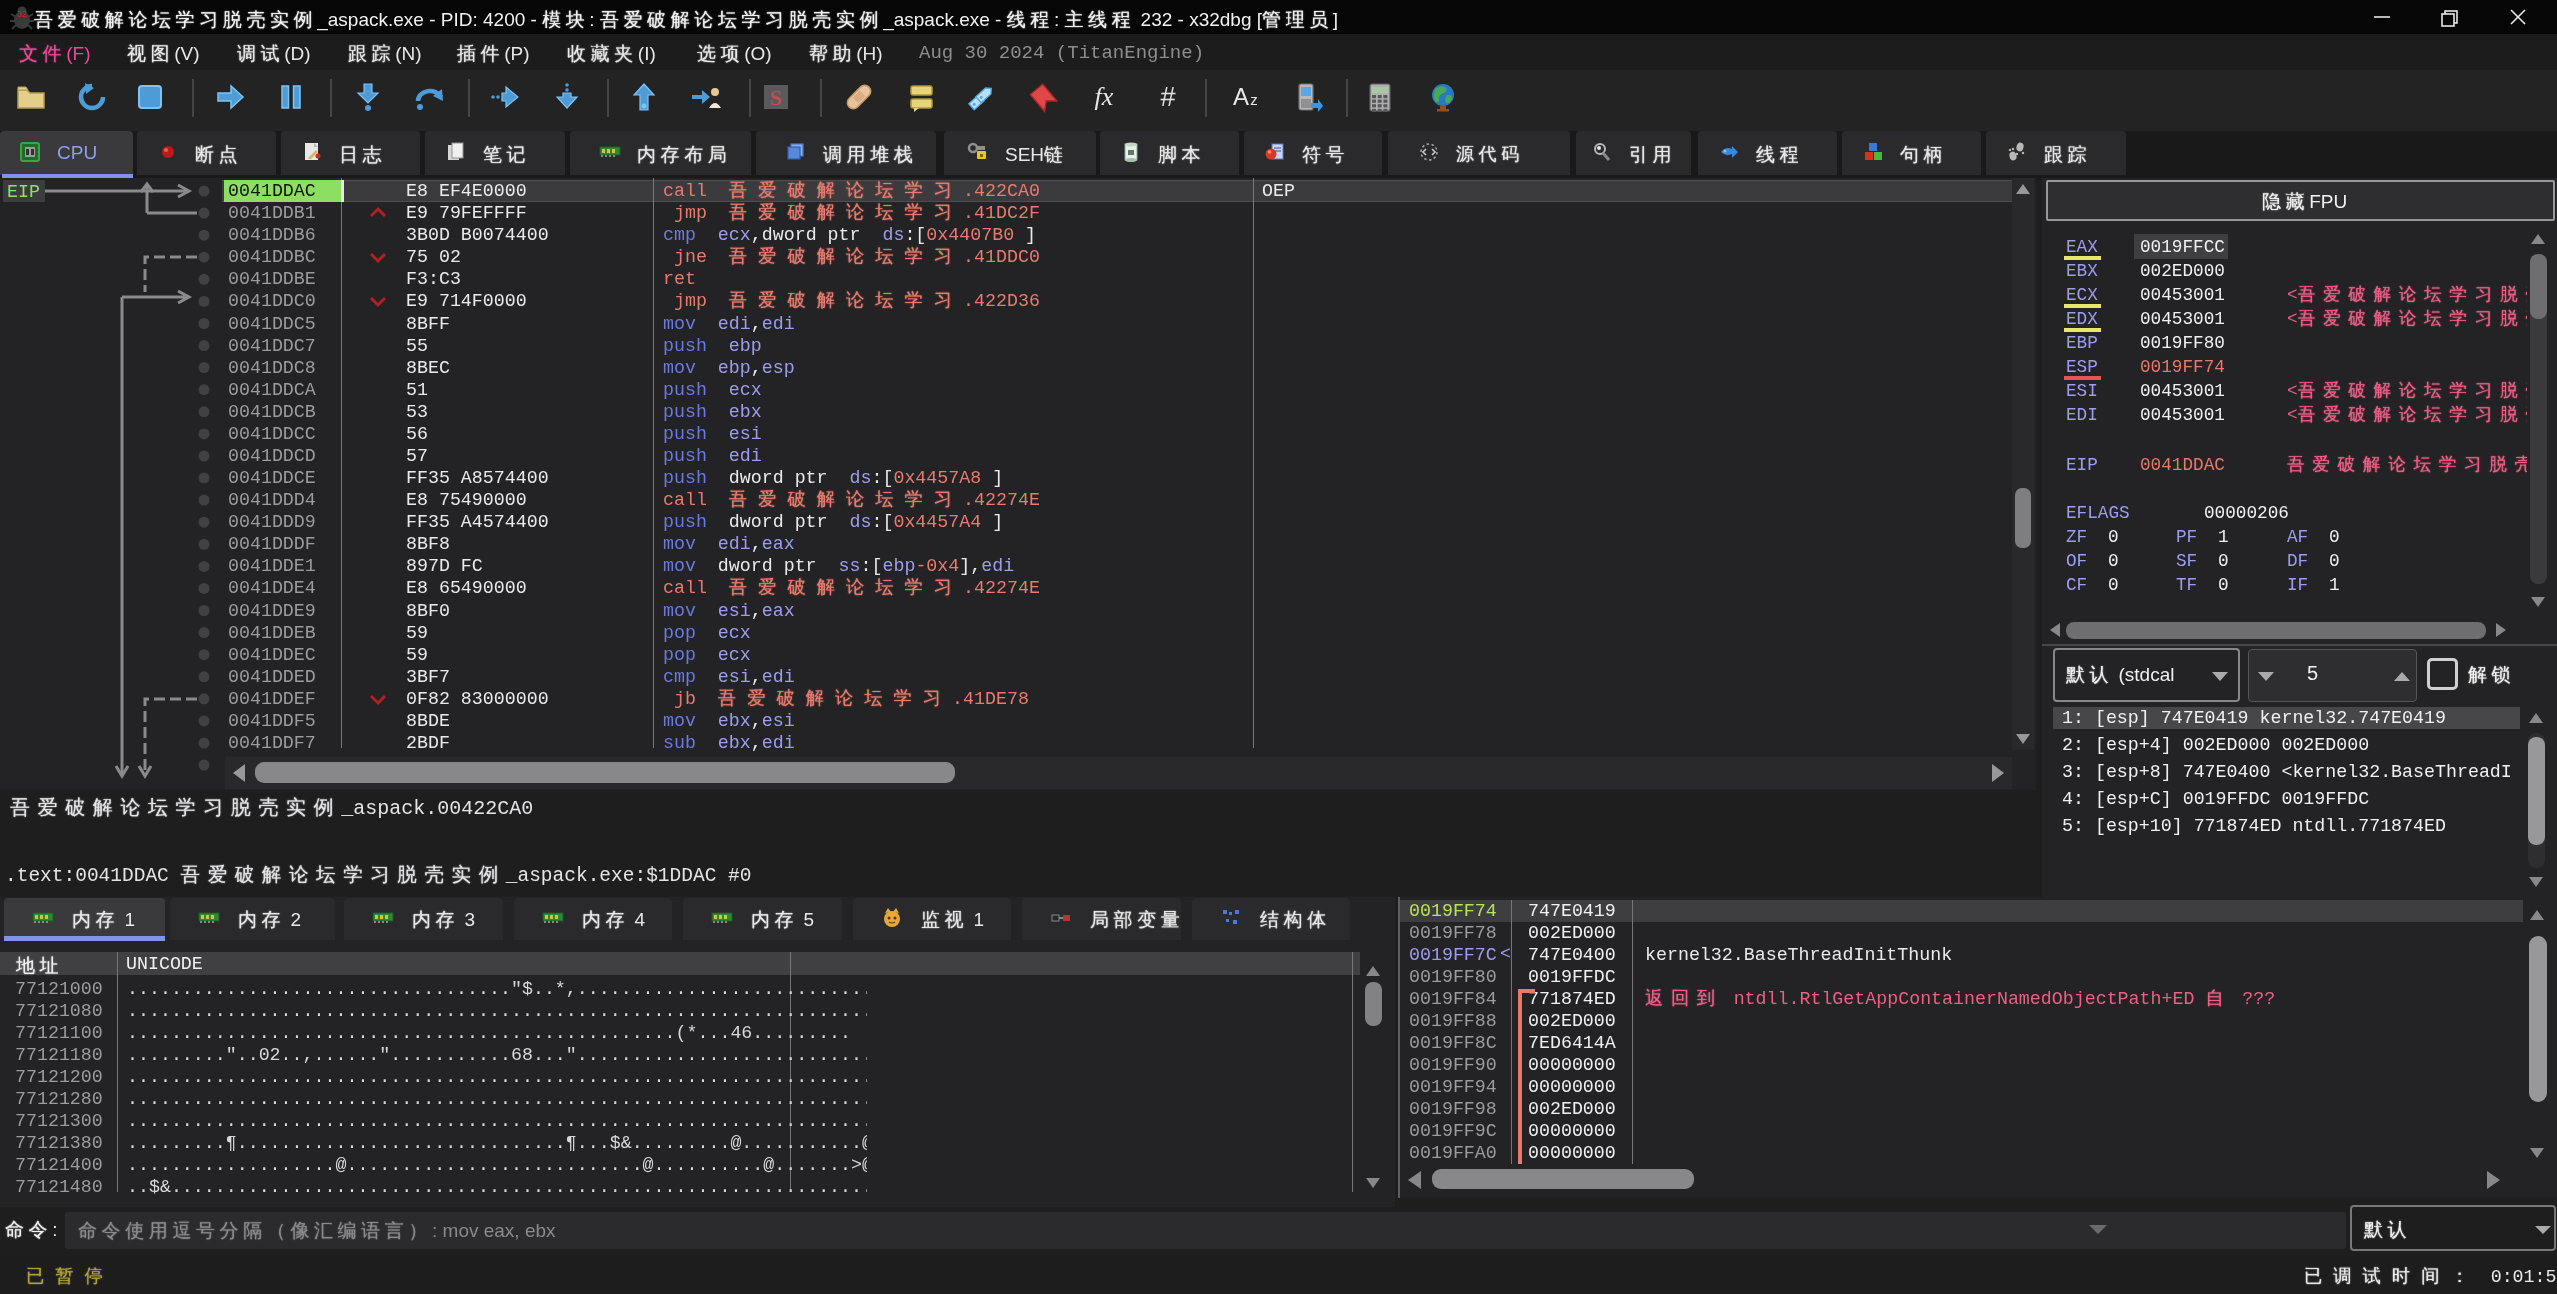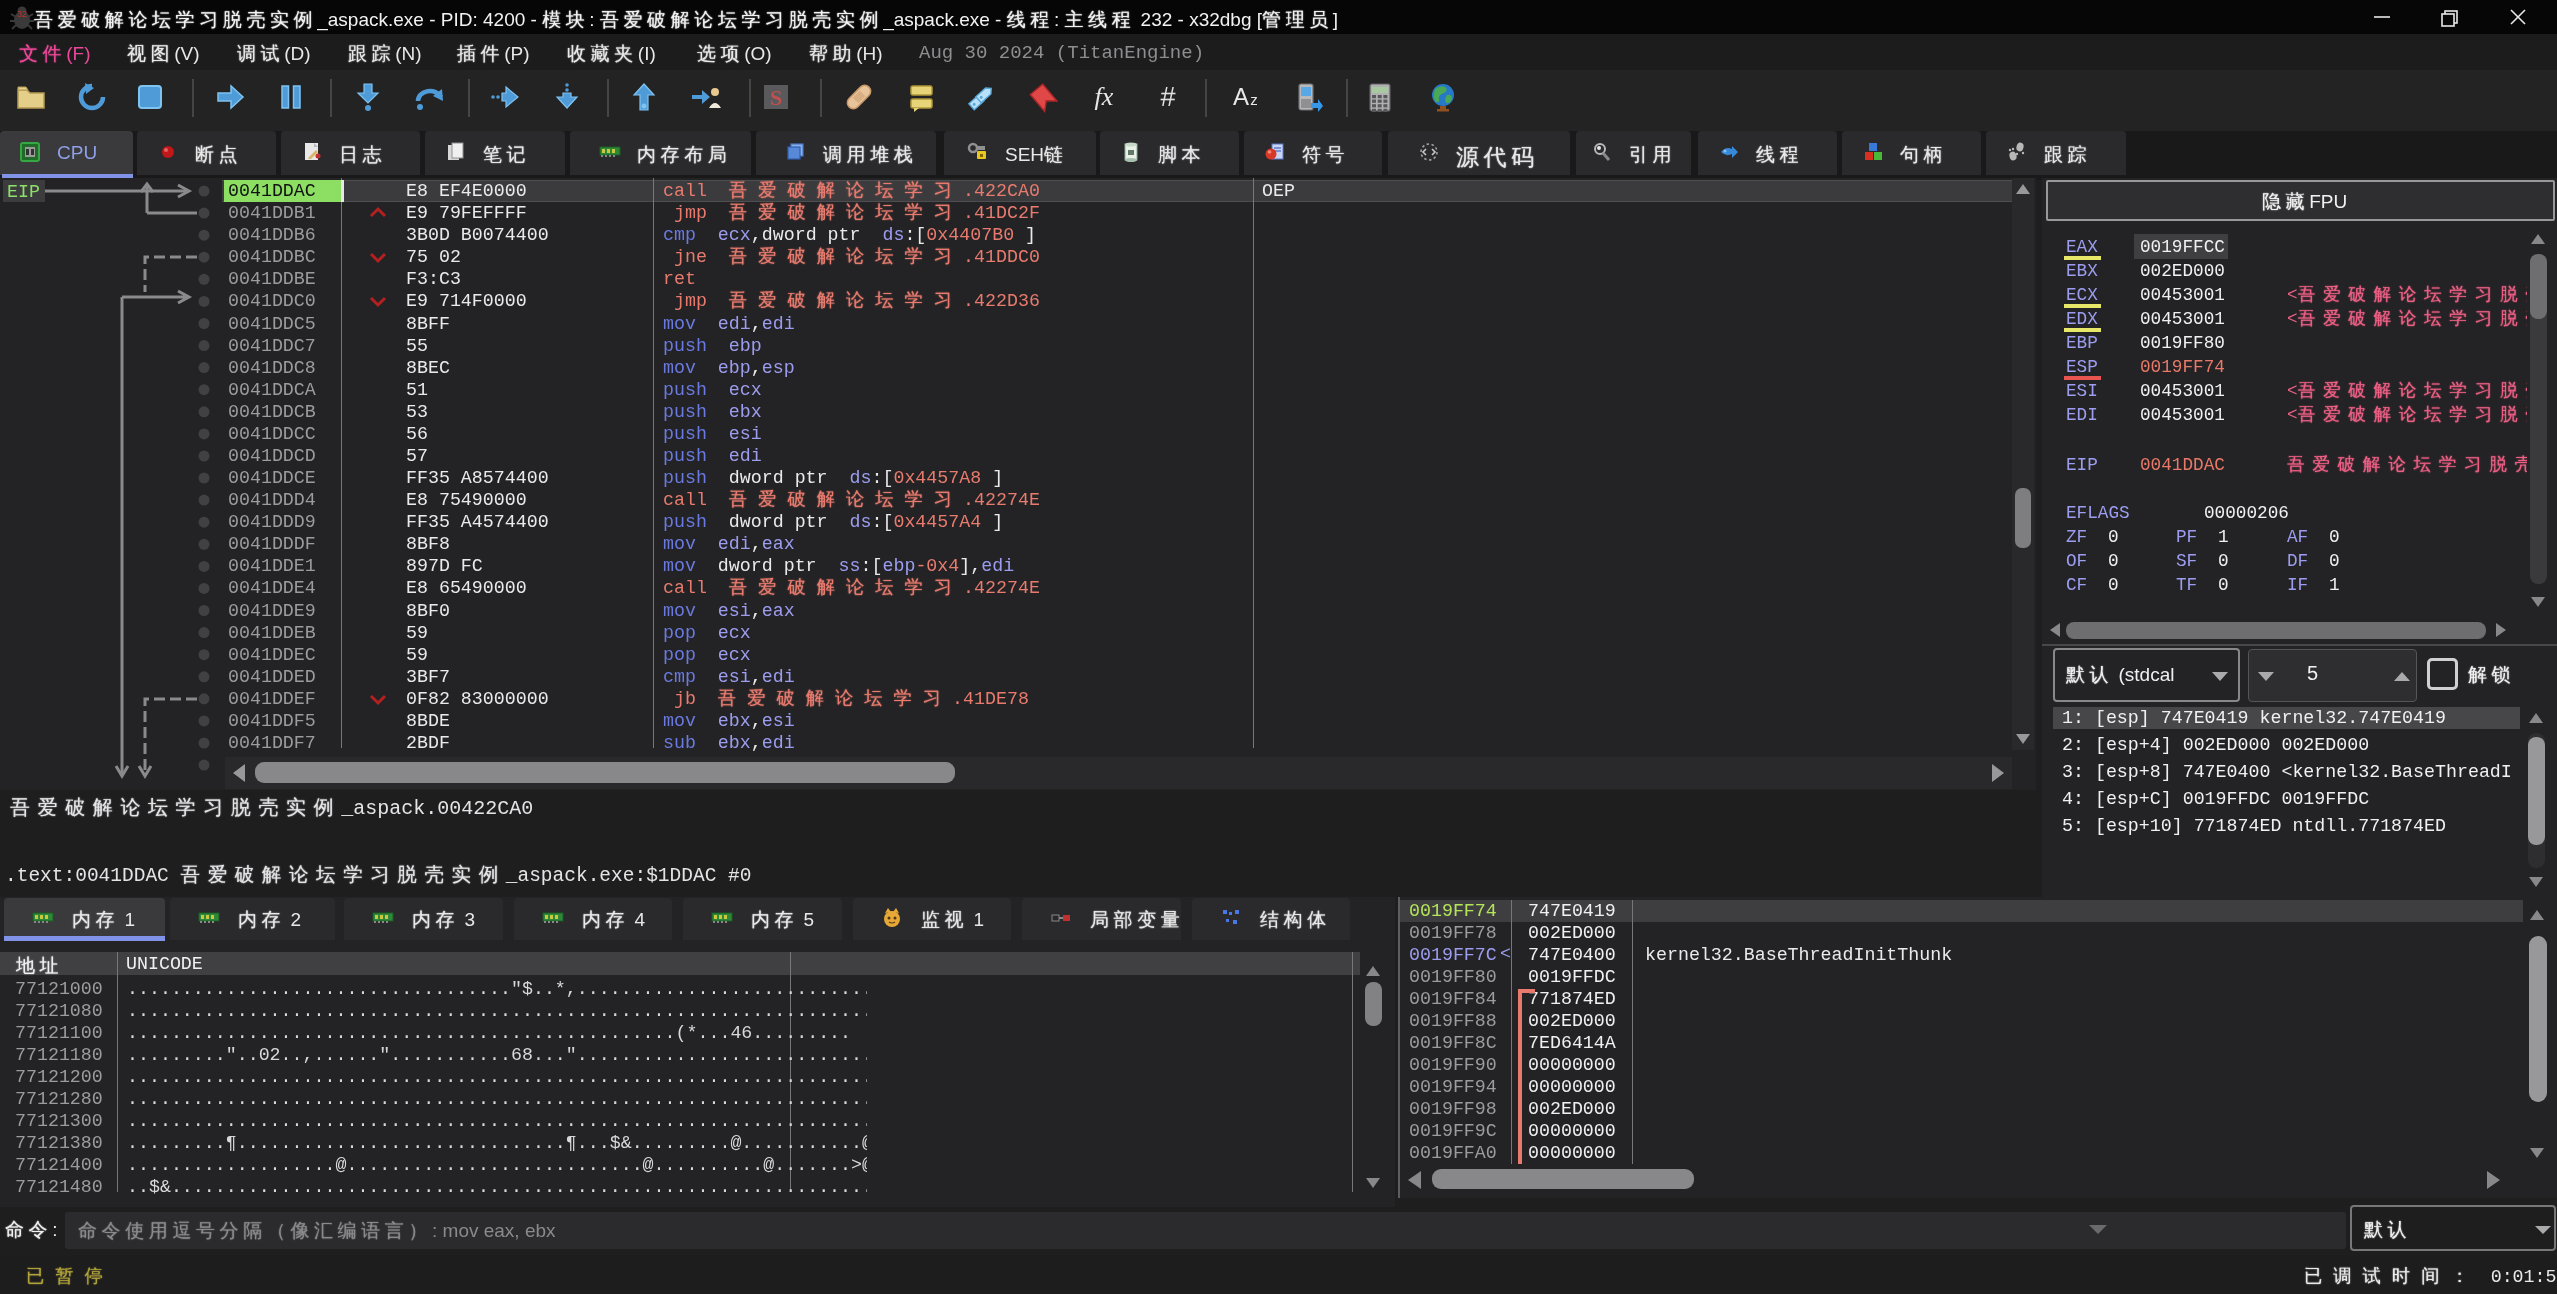--- a/index.html
+++ b/index.html
@@ -249,21 +249,21 @@
     </svg>
     <div class="abs" style="left:1302px;top:142px;font-size:19px;color:#e8e8e8"><span class="ks">符号</span></div>
     <div class="abs" style="left:1388px;top:131px;width:182px;height:44px;background:#2a2a2c;border-radius:4px 4px 0 0"></div>
     <svg class="abs" style="left:1418px;top:141px" width="22" height="22" viewBox="0 0 22 22">
       <g stroke="#a0a0a0" stroke-width="1.6" stroke-dasharray="2.5 2.5" fill="none">
         <circle cx="11" cy="11" r="8"></circle>
       </g>
       <path d="M8 8 L5 11 L8 14" stroke="#c8c8c8" stroke-width="1.6" fill="none"></path>
       <path d="M14 8 L17 11 L14 14" stroke="#c8c8c8" stroke-width="1.6" fill="none"></path>
     </svg>
-    <div class="abs" style="left:1456px;top:142px;font-size:23px;color:#e8e8e8"><span class="ks">源代码</span></div>
+    <div class="abs" style="left:1456px;top:142px;font-size:18px;color:#e8e8e8"><span class="ks">源代码</span></div>
     <div class="abs" style="left:1576px;top:131px;width:115px;height:44px;background:#2a2a2c;border-radius:4px 4px 0 0"></div>
     <svg class="abs" style="left:1591px;top:141px" width="22" height="22" viewBox="0 0 22 22">
       <circle cx="9" cy="8" r="5" fill="none" stroke="#b8b8b8" stroke-width="2"></circle>
       <line x1="12" y1="12" x2="18" y2="19" stroke="#888" stroke-width="3"></line>
       <circle cx="8" cy="7" r="2" fill="#e8e8e8"></circle>
     </svg>
     <div class="abs" style="left:1629px;top:142px;font-size:19px;color:#e8e8e8"><span class="ks">引用</span></div>
     <div class="abs" style="left:1698px;top:131px;width:139px;height:44px;background:#2a2a2c;border-radius:4px 4px 0 0"></div>
     <svg class="abs" style="left:1718px;top:141px" width="22" height="22" viewBox="0 0 22 22">
       <path d="M3 11 Q8 5 14 8 L14 5 L20 11 L14 17 L14 13 Q8 16 3 11Z" fill="#3888d8"></path>
@@ -690,20 +690,21 @@
     <div class="abs mono" style="left:1528px;top:900px;font-size:18.3px;line-height:22px;color:#f0f0f0">747E0419</div>
     <div class="abs mono" style="left:1409px;top:922px;font-size:18.3px;line-height:22px;color:#9c9c9e">0019FF78</div>
     <div class="abs mono" style="left:1528px;top:922px;font-size:18.3px;line-height:22px;color:#f0f0f0">002ED000</div>
     <div class="abs mono" style="left:1409px;top:944px;font-size:18.3px;line-height:22px;color:#9d9df0">0019FF7C</div>
     <div class="abs mono" style="left:1528px;top:944px;font-size:18.3px;line-height:22px;color:#f0f0f0">747E0400</div>
     <div class="abs mono wh" style="left:1645px;top:944px;font-size:18.3px;line-height:22px;width:870px;overflow:hidden">kernel32.BaseThreadInitThunk</div>
     <div class="abs mono" style="left:1409px;top:966px;font-size:18.3px;line-height:22px;color:#9c9c9e">0019FF80</div>
     <div class="abs mono" style="left:1528px;top:966px;font-size:18.3px;line-height:22px;color:#f0f0f0">0019FFDC</div>
     <div class="abs mono" style="left:1409px;top:988px;font-size:18.3px;line-height:22px;color:#9c9c9e">0019FF84</div>
     <div class="abs mono" style="left:1528px;top:988px;font-size:18.3px;line-height:22px;color:#f0f0f0">771874ED</div>
+    <div class="abs mono pk" style="left:1645px;top:988px;font-size:18.3px;line-height:22px;width:870px;overflow:hidden"><span class="k2">返回到</span> ntdll.RtlGetAppContainerNamedObjectPath+ED <span class="k2">自</span> ???</div>
     <div class="abs mono" style="left:1409px;top:1010px;font-size:18.3px;line-height:22px;color:#9c9c9e">0019FF88</div>
     <div class="abs mono" style="left:1528px;top:1010px;font-size:18.3px;line-height:22px;color:#f0f0f0">002ED000</div>
     <div class="abs mono" style="left:1409px;top:1032px;font-size:18.3px;line-height:22px;color:#9c9c9e">0019FF8C</div>
     <div class="abs mono" style="left:1528px;top:1032px;font-size:18.3px;line-height:22px;color:#f0f0f0">7ED6414A</div>
     <div class="abs mono" style="left:1409px;top:1054px;font-size:18.3px;line-height:22px;color:#9c9c9e">0019FF90</div>
     <div class="abs mono" style="left:1528px;top:1054px;font-size:18.3px;line-height:22px;color:#f0f0f0">00000000</div>
     <div class="abs mono" style="left:1409px;top:1076px;font-size:18.3px;line-height:22px;color:#9c9c9e">0019FF94</div>
     <div class="abs mono" style="left:1528px;top:1076px;font-size:18.3px;line-height:22px;color:#f0f0f0">00000000</div>
     <div class="abs mono" style="left:1409px;top:1098px;font-size:18.3px;line-height:22px;color:#9c9c9e">0019FF98</div>
     <div class="abs mono" style="left:1528px;top:1098px;font-size:18.3px;line-height:22px;color:#f0f0f0">002ED000</div>

